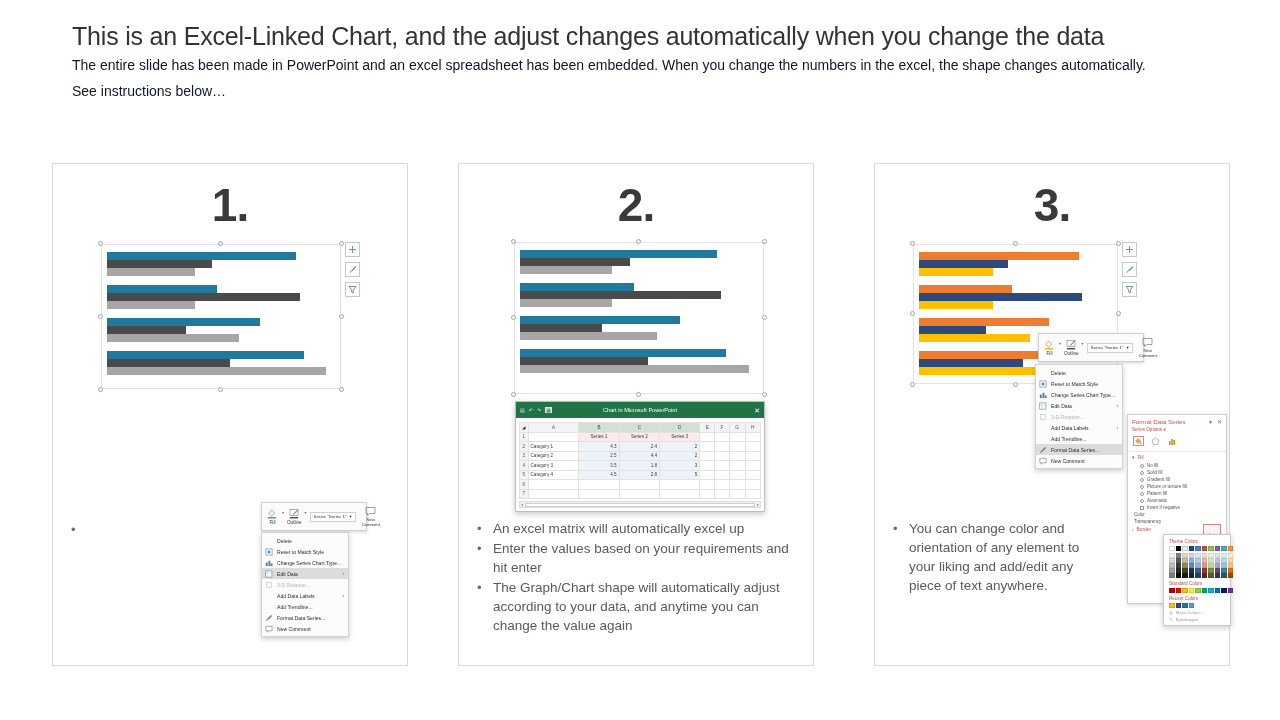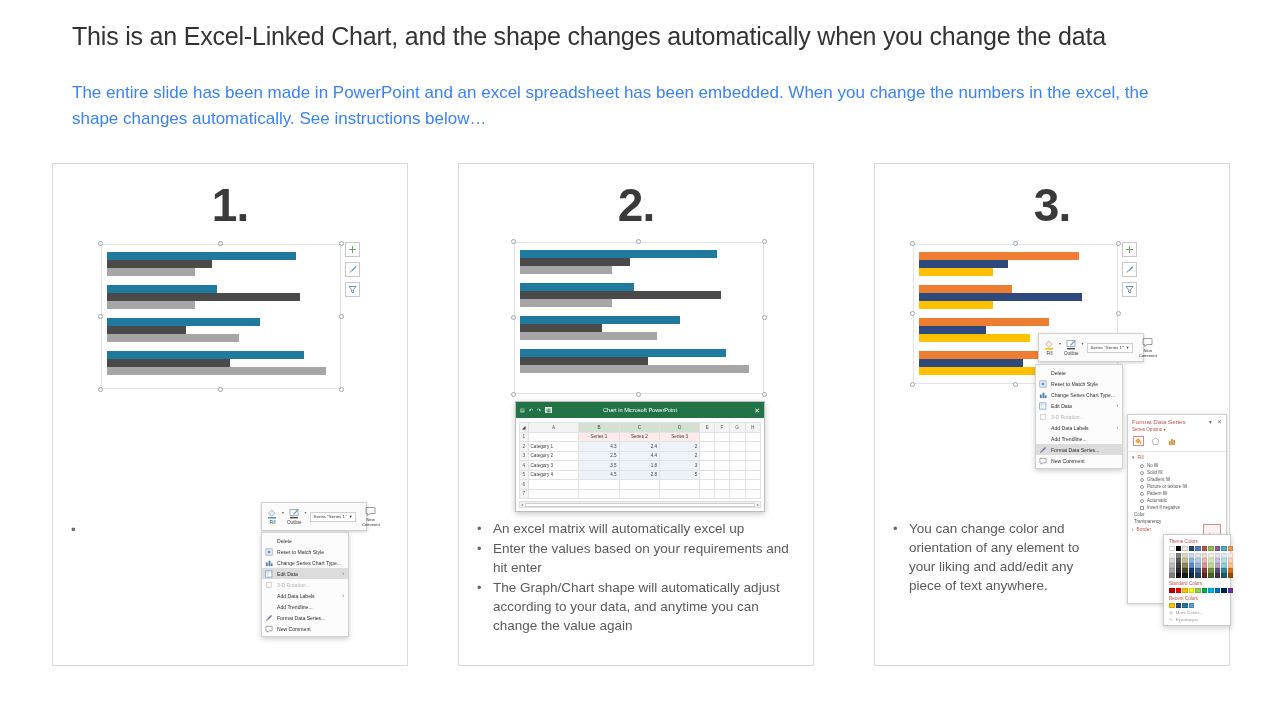--- a/index.html
+++ b/index.html
@@ -11,22 +11,22 @@
     position: relative;
   }
 
   
   .slide-title {
     position: absolute; left: 72px; top: 22px; width: 1140px;
     font-size: 25px; font-weight: 400; color: #333333;
     letter-spacing: -0.2px; white-space: nowrap;
   }
   .slide-sub {
-    position: absolute; left: 72px; top: 80px; width: 1085px;
-    font-size: 17px; line-height: 26px; color: #3b82f6; font-weight: 400;
+    position: absolute; left: 72px; top: 52px; width: 1085px;
+    font-size: 14px; line-height: 26px; color: #0f172a; font-weight: 400;
   }
 
   
   .panel {
     position: absolute; top: 163px; height: 503px;
     border: 1px solid #d9d9d9; background: #fff;
   }
   #panel-1 { left: 52px;  width: 356px; }
   #panel-2 { left: 458px; width: 356px; }
   #panel-3 { left: 874px; width: 356px; }
@@ -184,21 +184,21 @@
   .cp-row i { width:5.5px; height:5px; display:block; }
   .cp-link { display:flex; align-items:center; gap:3px; padding: 2px 2px 0 2px; color:#9a9a9a; font-size:4.4px; }
   .swatch-btn {
     position:absolute; border:1px solid #d08b89; background:#fdf3f2;
     display:flex; align-items:center; gap:2px; padding:1px 2px;
   }
 </style>
 </head>
 <body>
 
-<div class="slide-title">This is an Excel-Linked Chart, and the shape changes automatically when you change the data</div>
+<div class="slide-title">This is an Excel-Linked Chart, and the adjust changes automatically when you change the data</div>
 <div class="slide-sub">The entire slide has been made in PowerPoint and an excel spreadsheet has been embedded. When you change the numbers in the excel, the shape changes automatically. See instructions below…</div>
 
 <div class="panel" id="panel-1">
   <div class="panel-num">1.</div>
 
   <div class="chart-wrap" id="chart-1">
     <div class="chart-frame"></div>
     <div class="handle h-tl"></div>
     <div class="handle h-tc"></div>
     <div class="handle h-tr"></div>

